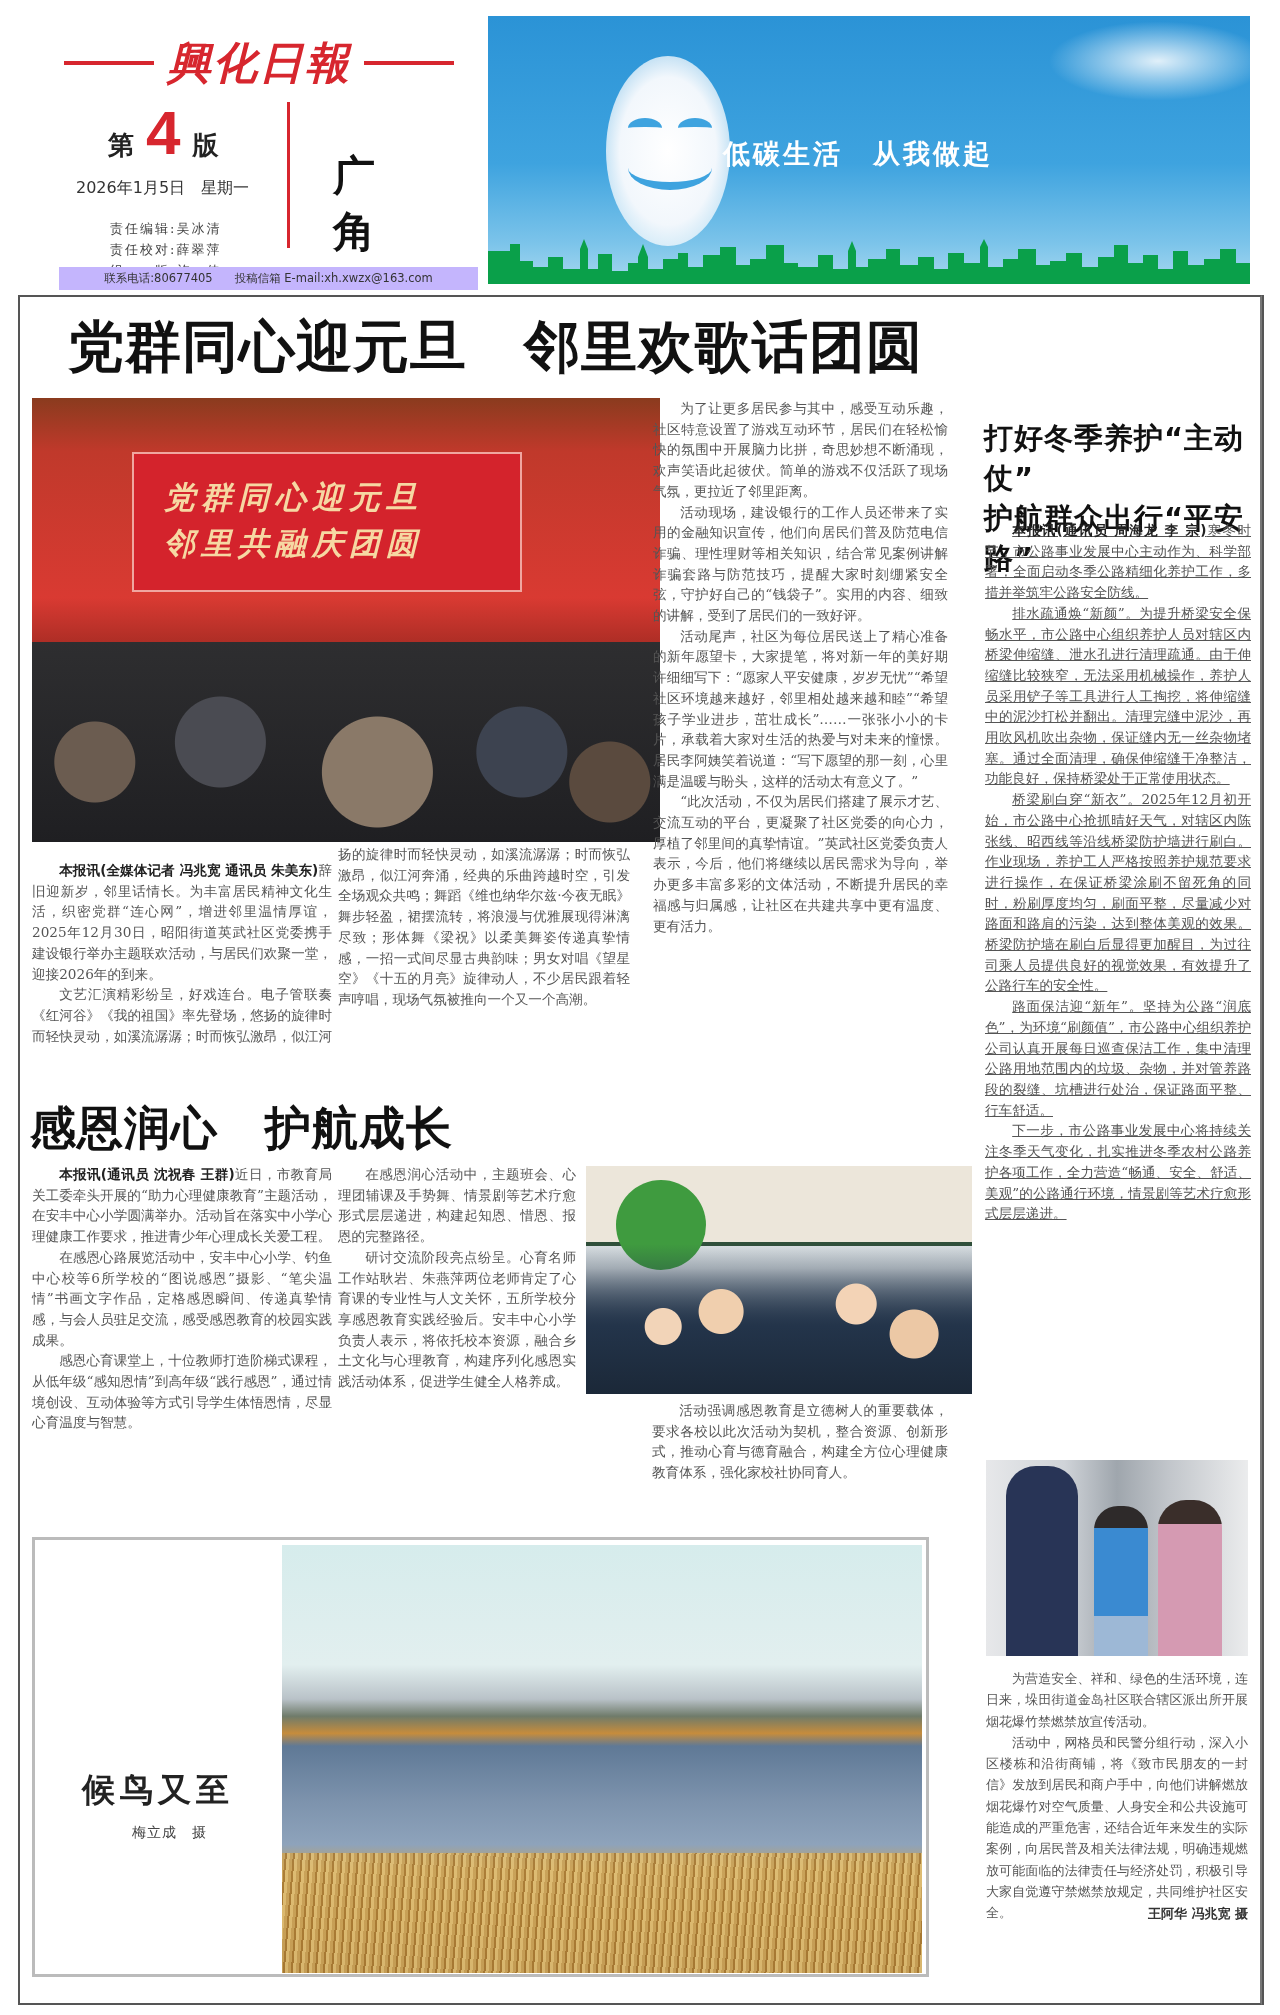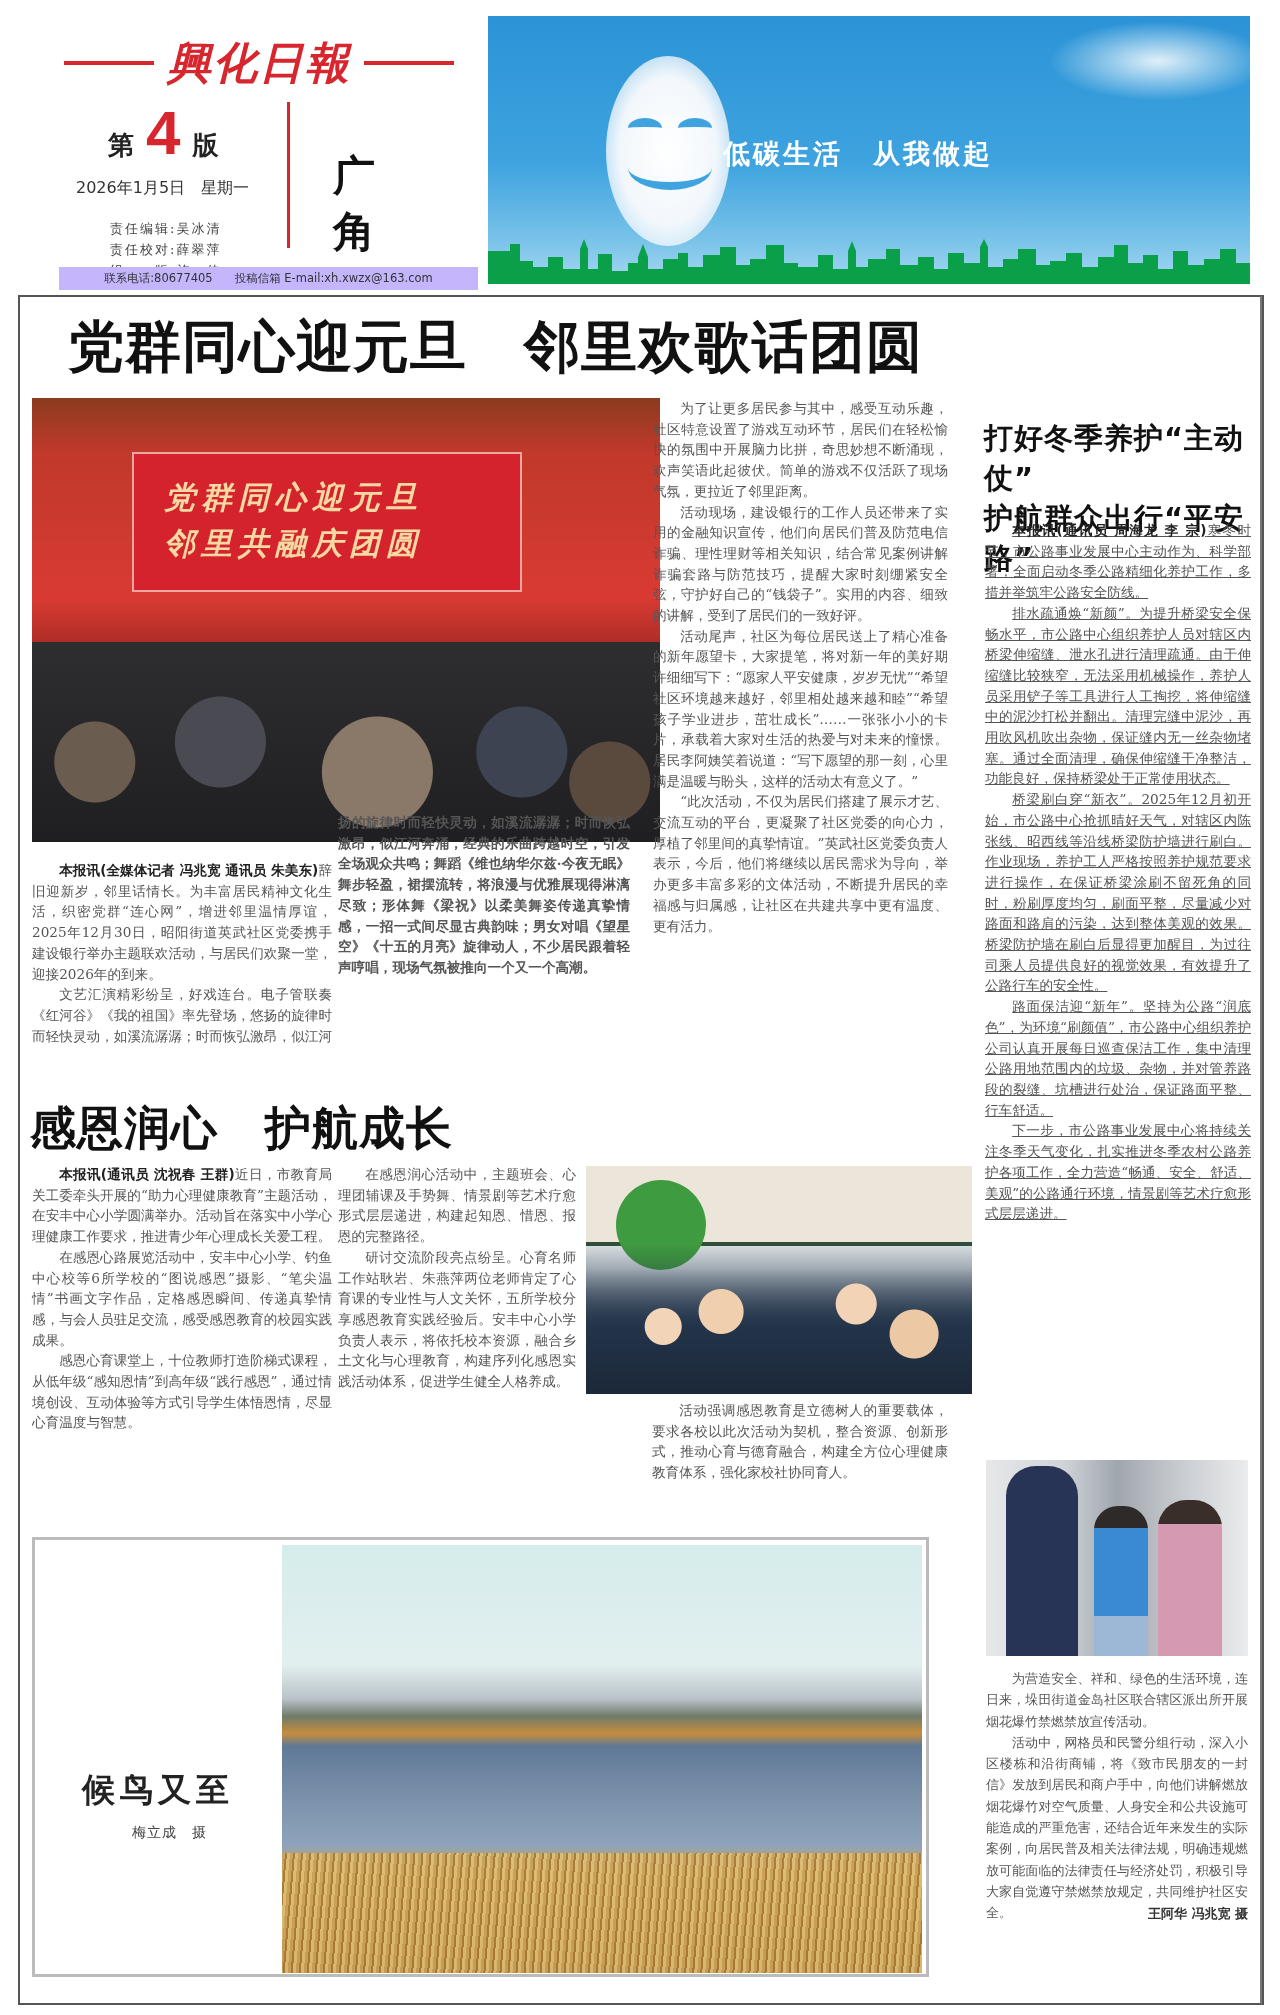--- a/index.html
+++ b/index.html
@@ -141,21 +141,21 @@
       <div>邻里共融庆团圆</div>
     </div>
   </div>
   <div class="crowd"></div>
 </div>
 
 <div class="col" style="left:32px; top:860px; width:300px;">
   <p><b class="lead">本报讯(全媒体记者 冯兆宽 通讯员 朱美东)</b><span>辞旧迎新岁，邻里话情长。为丰富居民精神文化生活，织密党群“连心网”，增进邻里温情厚谊，2025年12月30日，昭阳街道英武社区党委携手建设银行举办主题联欢活动，与居民们欢聚一堂，迎接2026年的到来。</span></p>
   <p style="height:62px;overflow:hidden;">文艺汇演精彩纷呈，好戏连台。电子管联奏《红河谷》《我的祖国》率先登场，悠扬的旋律时而轻快灵动，如溪流潺潺；时而恢弘激昂，似江河奔涌，经典的乐曲跨越时空，引发全场观众共鸣；舞蹈《维也纳华尔兹·今夜无眠》舞步轻盈，裙摆流转，将浪漫与优雅展现得淋漓尽致；形体舞《梁祝》以柔美舞姿传递真挚情感，一招一式间尽显古典韵味；男女对唱《望星空》《十五的月亮》旋律动人，不少居民跟着轻声哼唱，现场气氛被推向一个又一个高潮。</p>
 </div>
-<div class="col" style="left:338px; top:812px; width:292px; height:208px; overflow:hidden;font-weight:bold;">
+<div class="col" style="left:338px; top:844px; width:292px; height:208px; overflow:hidden;">
   <p class="noind">扬的旋律时而轻快灵动，如溪流潺潺；时而恢弘激昂，似江河奔涌，经典的乐曲跨越时空，引发全场观众共鸣；舞蹈《维也纳华尔兹·今夜无眠》舞步轻盈，裙摆流转，将浪漫与优雅展现得淋漓尽致；形体舞《梁祝》以柔美舞姿传递真挚情感，一招一式间尽显古典韵味；男女对唱《望星空》《十五的月亮》旋律动人，不少居民跟着轻声哼唱，现场气氛被推向一个又一个高潮。</p>
 </div>
 <div class="col" style="left:653px; top:398px; width:295px;">
   <p>为了让更多居民参与其中，感受互动乐趣，社区特意设置了游戏互动环节，居民们在轻松愉快的氛围中开展脑力比拼，奇思妙想不断涌现，欢声笑语此起彼伏。简单的游戏不仅活跃了现场气氛，更拉近了邻里距离。</p>
   <p>活动现场，建设银行的工作人员还带来了实用的金融知识宣传，他们向居民们普及防范电信诈骗、理性理财等相关知识，结合常见案例讲解诈骗套路与防范技巧，提醒大家时刻绷紧安全弦，守护好自己的“钱袋子”。实用的内容、细致的讲解，受到了居民们的一致好评。</p>
   <p>活动尾声，社区为每位居民送上了精心准备的新年愿望卡，大家提笔，将对新一年的美好期许细细写下：“愿家人平安健康，岁岁无忧”“希望社区环境越来越好，邻里相处越来越和睦”“希望孩子学业进步，茁壮成长”……一张张小小的卡片，承载着大家对生活的热爱与对未来的憧憬。居民李阿姨笑着说道：“写下愿望的那一刻，心里满是温暖与盼头，这样的活动太有意义了。”</p>
   <p>“此次活动，不仅为居民们搭建了展示才艺、交流互动的平台，更凝聚了社区党委的向心力，厚植了邻里间的真挚情谊。”英武社区党委负责人表示，今后，他们将继续以居民需求为导向，举办更多丰富多彩的文体活动，不断提升居民的幸福感与归属感，让社区在共建共享中更有温度、更有活力。</p>
 </div>
 
 <div class="divider" style="left:1262px; top:295px; width:2px; height:1710px;"></div>

